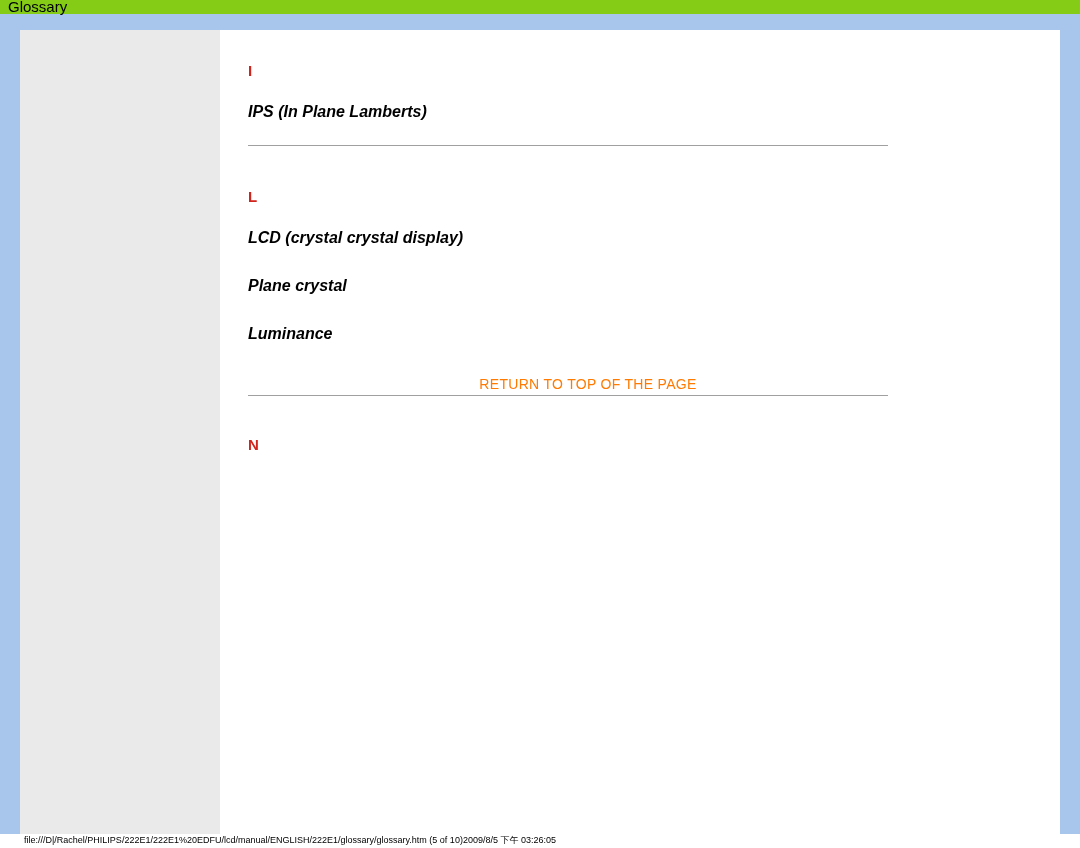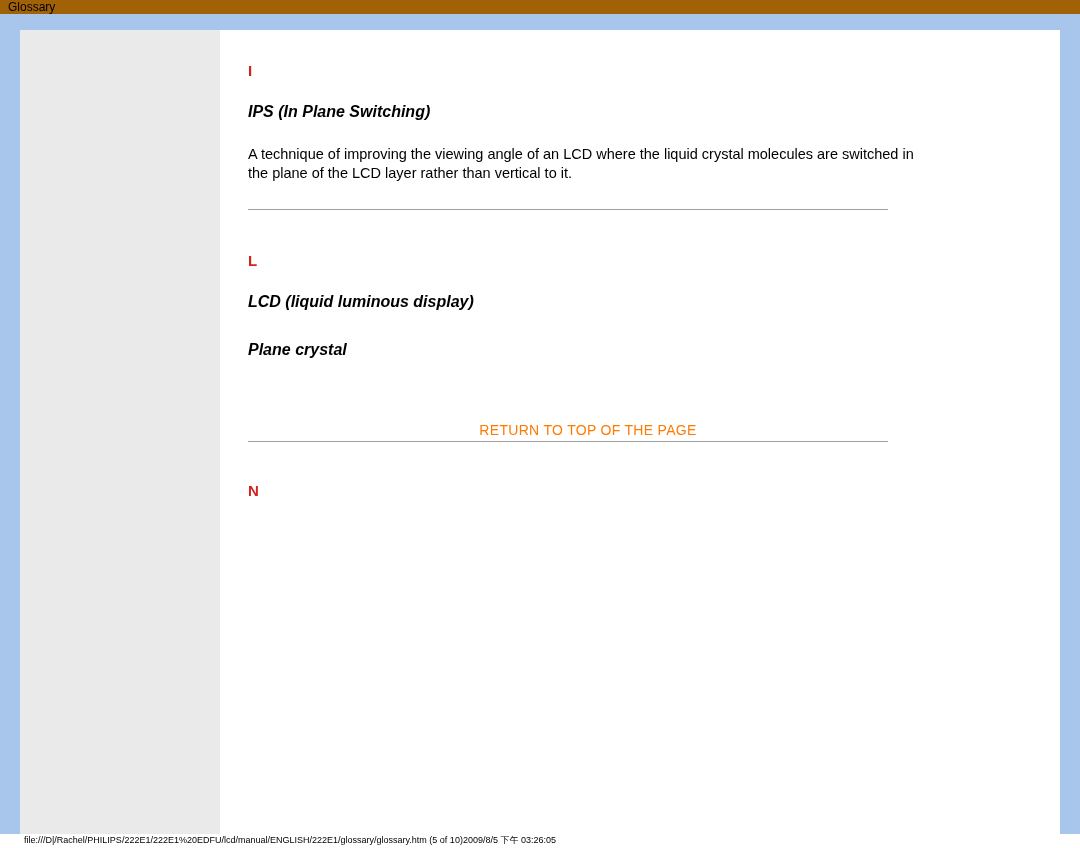--- a/index.html
+++ b/index.html
@@ -1,17 +1,17 @@
 <!DOCTYPE html>
 <html><head>
 <meta charset="utf-8">
 <style>
   * { margin:0; padding:0; box-sizing:border-box; }
   html, body { width:1080px; height:848px; font-family:Arial, Helvetica, sans-serif; background:#ffffff; }
-  .header-strip { height:14px; padding-left:8px; font-size:12px; line-height:14px; color:#000; background:#a16207; }
+  .header-strip { height:14px; padding-left:8px; font-size:15px; line-height:14px; color:#000; background:#84cc16; }
   .outer { margin:0 auto; width:1080px; }
   .blue-frame { background:#a8c6ec; padding:16px 20px 0 20px; height:820px; box-sizing:border-box; }
   .columns { display:flex; height:100%; }
   .gray-col { background:#eaeaea; flex:0 0 200px; height:100%; }
   .white-col { background:#ffffff; flex:1; height:100%; padding:32px 32px 0 28px; overflow:hidden; }
   .letter { color:#d1241c; font-weight:bold; font-size:15px; margin-bottom:24px; }
   .term { font-weight:bold; font-style:italic; font-size:16px; margin-bottom:24px; color:#000; }
   .desc { font-size:14.5px; line-height:1.32; color:#000; margin-bottom:26px; max-width:680px; font-family:Arial, Helvetica, sans-serif; }
   .hr { border:0; border-top:1px solid #a0a0a0; margin:2px 0 42px 0; max-width:640px; }
   .hr2 { border:0; border-top:1px solid #a0a0a0; margin:2px 0 40px 0; max-width:640px; }
@@ -26,29 +26,29 @@
 <div class="outer">
   <div class="header-strip">Glossary</div>
 
   <div class="blue-frame">
     <div class="columns">
       <div class="gray-col"></div>
 
       <div class="white-col">
 
         <div class="letter">I</div>
-        <div class="term">IPS (In Plane Switching)</div>
-        <div class="desc">A technique of improving the viewing angle of an LCD where the liquid crystal molecules are switched in the plane of the LCD layer rather than vertical to it.</div>
+        <div class="term">IPS (In Plane Lamberts)</div>
         <hr class="hr">
 
         <div class="letter">L</div>
-        <div class="term">LCD (liquid luminous display)</div>
+        <div class="term">LCD (crystal crystal display)</div>
         <div class="gap6"></div>
         <div class="term">Plane crystal</div>
         <div class="gap6"></div>
+        <div class="term">Luminance</div>
 
         <div class="return-wrap">
           <a class="return-link">RETURN TO TOP OF THE PAGE</a>
         </div>
 
         <hr class="hr2">
 
         <div class="letter">N</div>
 
       </div>

